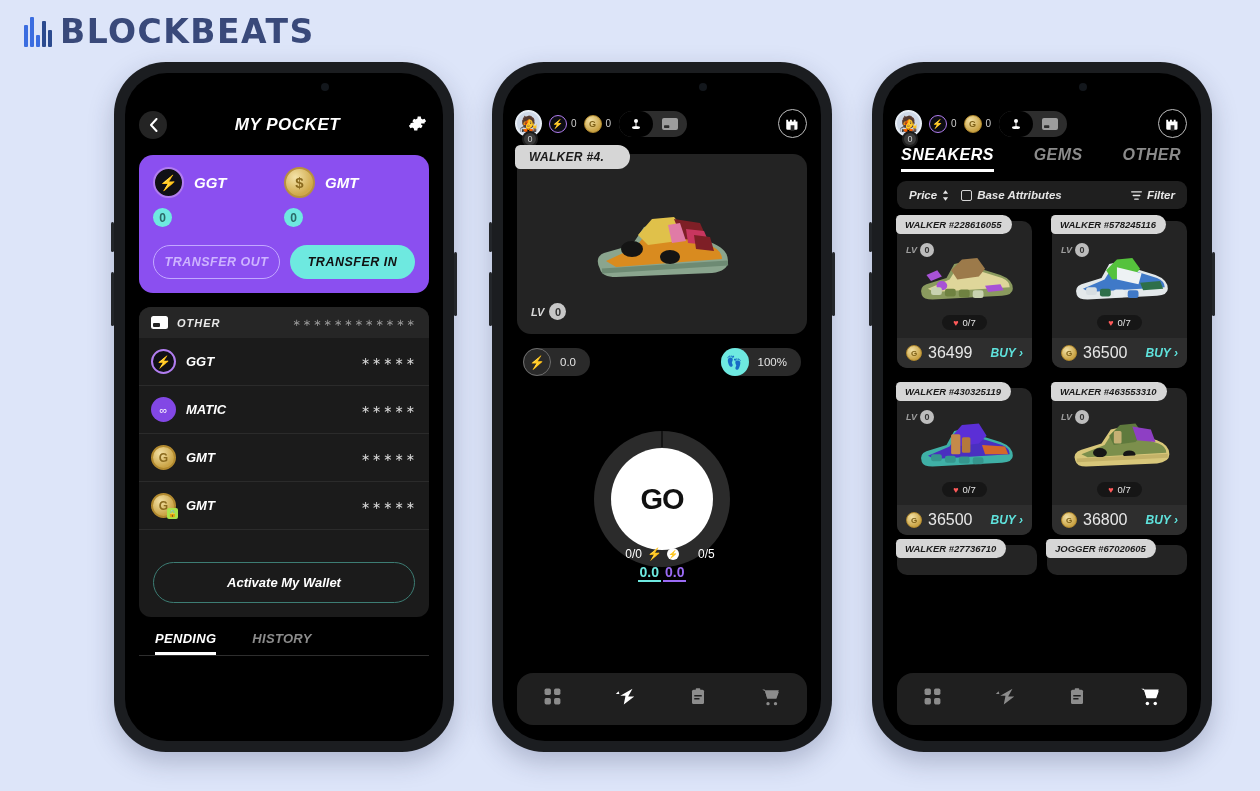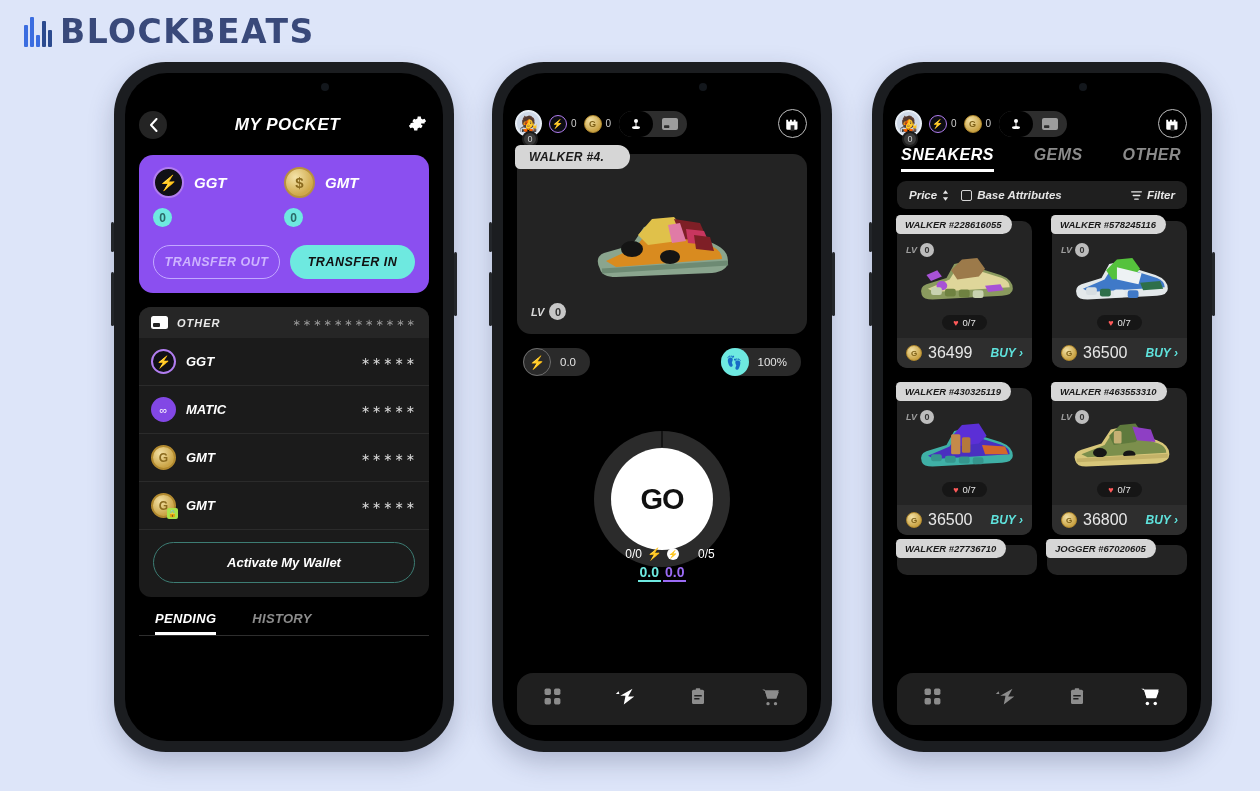--- a/index.html
+++ b/index.html
@@ -89,21 +89,21 @@
   .card-icon::after { content:""; position:absolute; left:2px; bottom:2px; width:7px;height:4px;border-radius:1px;background:#262626; }
   .w-row { display:flex; align-items:center; padding:11px 12px; border-bottom:1px solid #2b2b2b; }
   .w-row:last-of-type { border-bottom:none; }
   .w-row .nm { color:#fff; font-weight:700; font-style:italic; font-size:13px; margin-left:10px; flex:1; }
   .w-row .amt { color:#d8d8d8; font-size:11px; letter-spacing:2px; }
   .w-coin { width:25px;height:25px;border-radius:50%; display:flex;align-items:center;justify-content:center;font-size:12px; position:relative; }
   .w-coin.ggt { background:#101016; border:2px solid #b17df0; color:#4be5d0; }
   .w-coin.matic { background:#8247e5; color:#fff; font-size:11px; }
   .w-coin.gmt { background:radial-gradient(circle at 35% 30%, #f2e0a4, #caa446 70%); border:2px solid #b1892f; color:#8a6a1e; font-weight:700; }
   .lockdot { position:absolute; right:-4px; bottom:-3px; width:11px;height:11px;border-radius:2px;background:#a9e34b; display:flex;align-items:center;justify-content:center;font-size:7px;color:#2e4a07; }
-  .activate { margin:12px 14px 14px 14px; text-align:center; padding:12px 0; border:1px solid #3d7d74; border-radius:24px; color:#fff; font-style:italic; font-weight:700; font-size:13px; }
+  .activate { margin:32px 14px 14px 14px; text-align:center; padding:12px 0; border:1px solid #3d7d74; border-radius:24px; color:#fff; font-style:italic; font-weight:700; font-size:13px; }
 
   .tabs-bottom { display:flex; gap:36px; padding: 4px 16px 0 16px; border-bottom:1px solid #2e2e2e; margin: 10px 14px 0 14px;}
   .tabs-bottom .t { font-style:italic; font-weight:700; font-size:13px; color:#8c8c8c; padding-bottom:6px; letter-spacing:.3px; }
   .tabs-bottom .t.on { color:#fff; border-bottom:3px solid #fff; }
 
   
   .g-head { display:flex; align-items:center; justify-content:space-between; padding: 36px 14px 0 12px; }
   .g-head-left { display:flex; align-items:center; gap:0; background:#000; border-radius:17px; padding-right:4px; position:relative; }
   .avatar { width:27px;height:27px;border-radius:50%; background:#cfd9e8; border:2px solid #e8eef6; display:flex;align-items:center;justify-content:center; font-size:14px; overflow:hidden;}
   .avatar .face { font-size:15px; }

